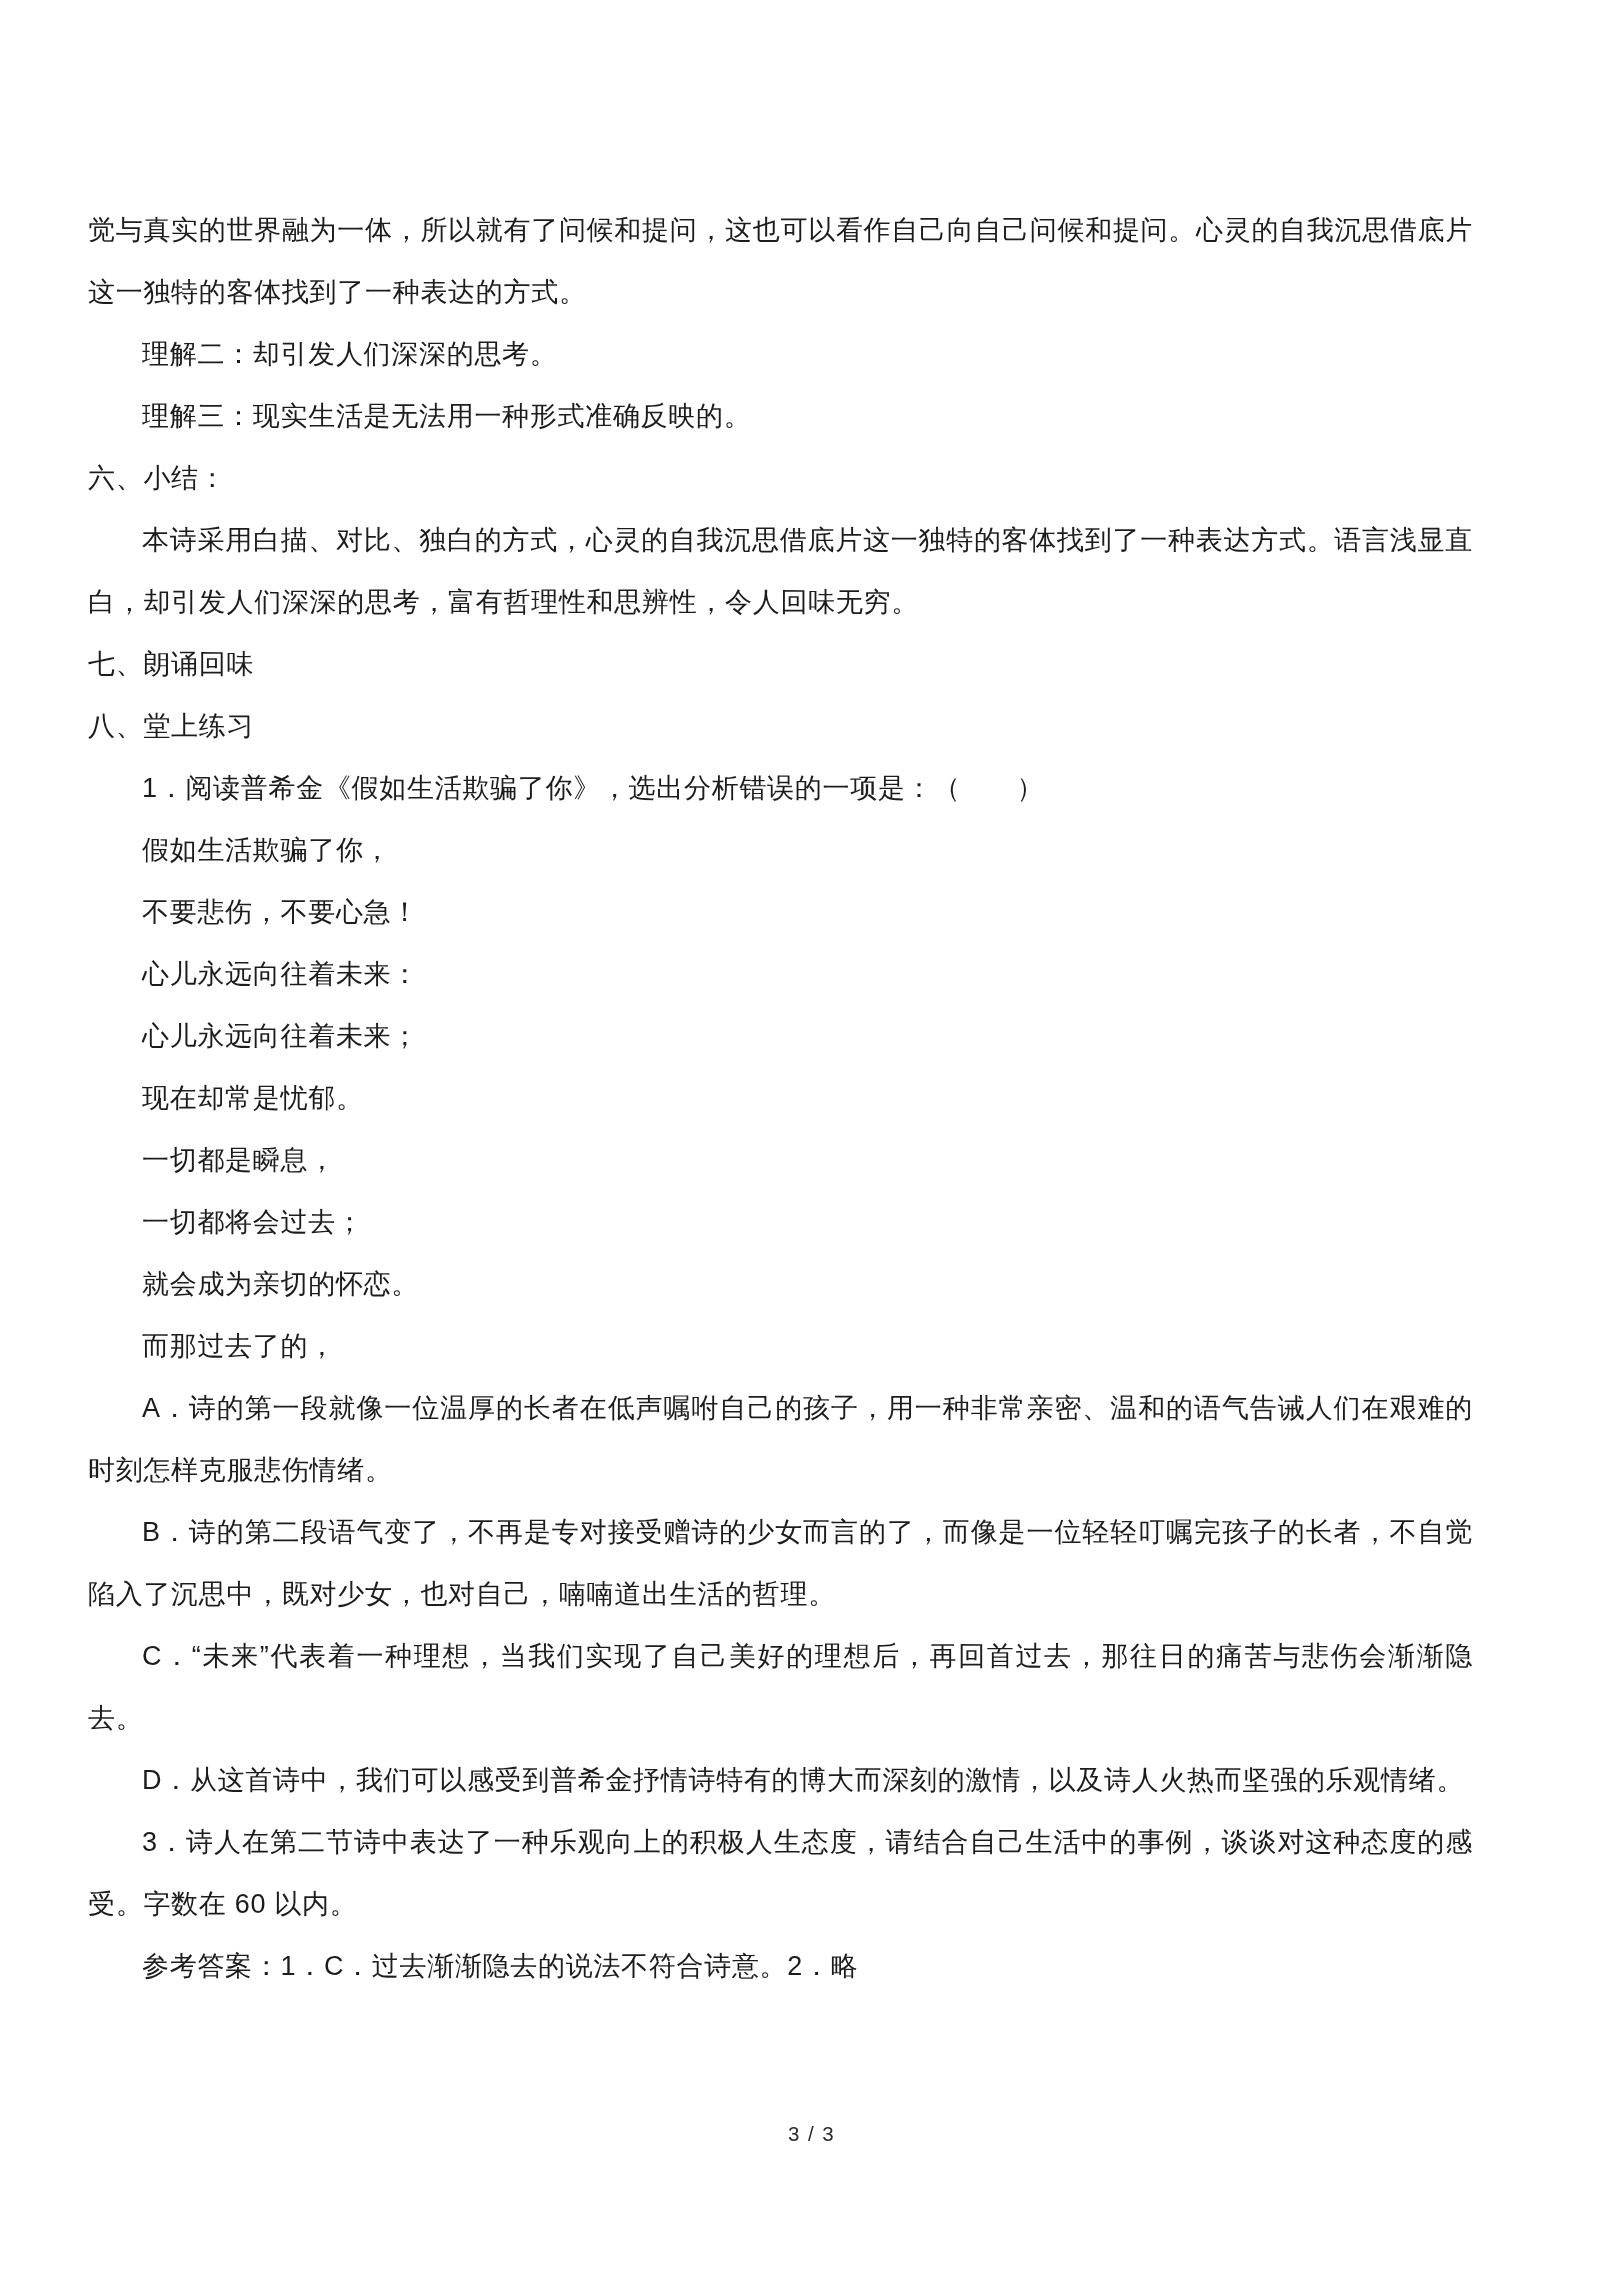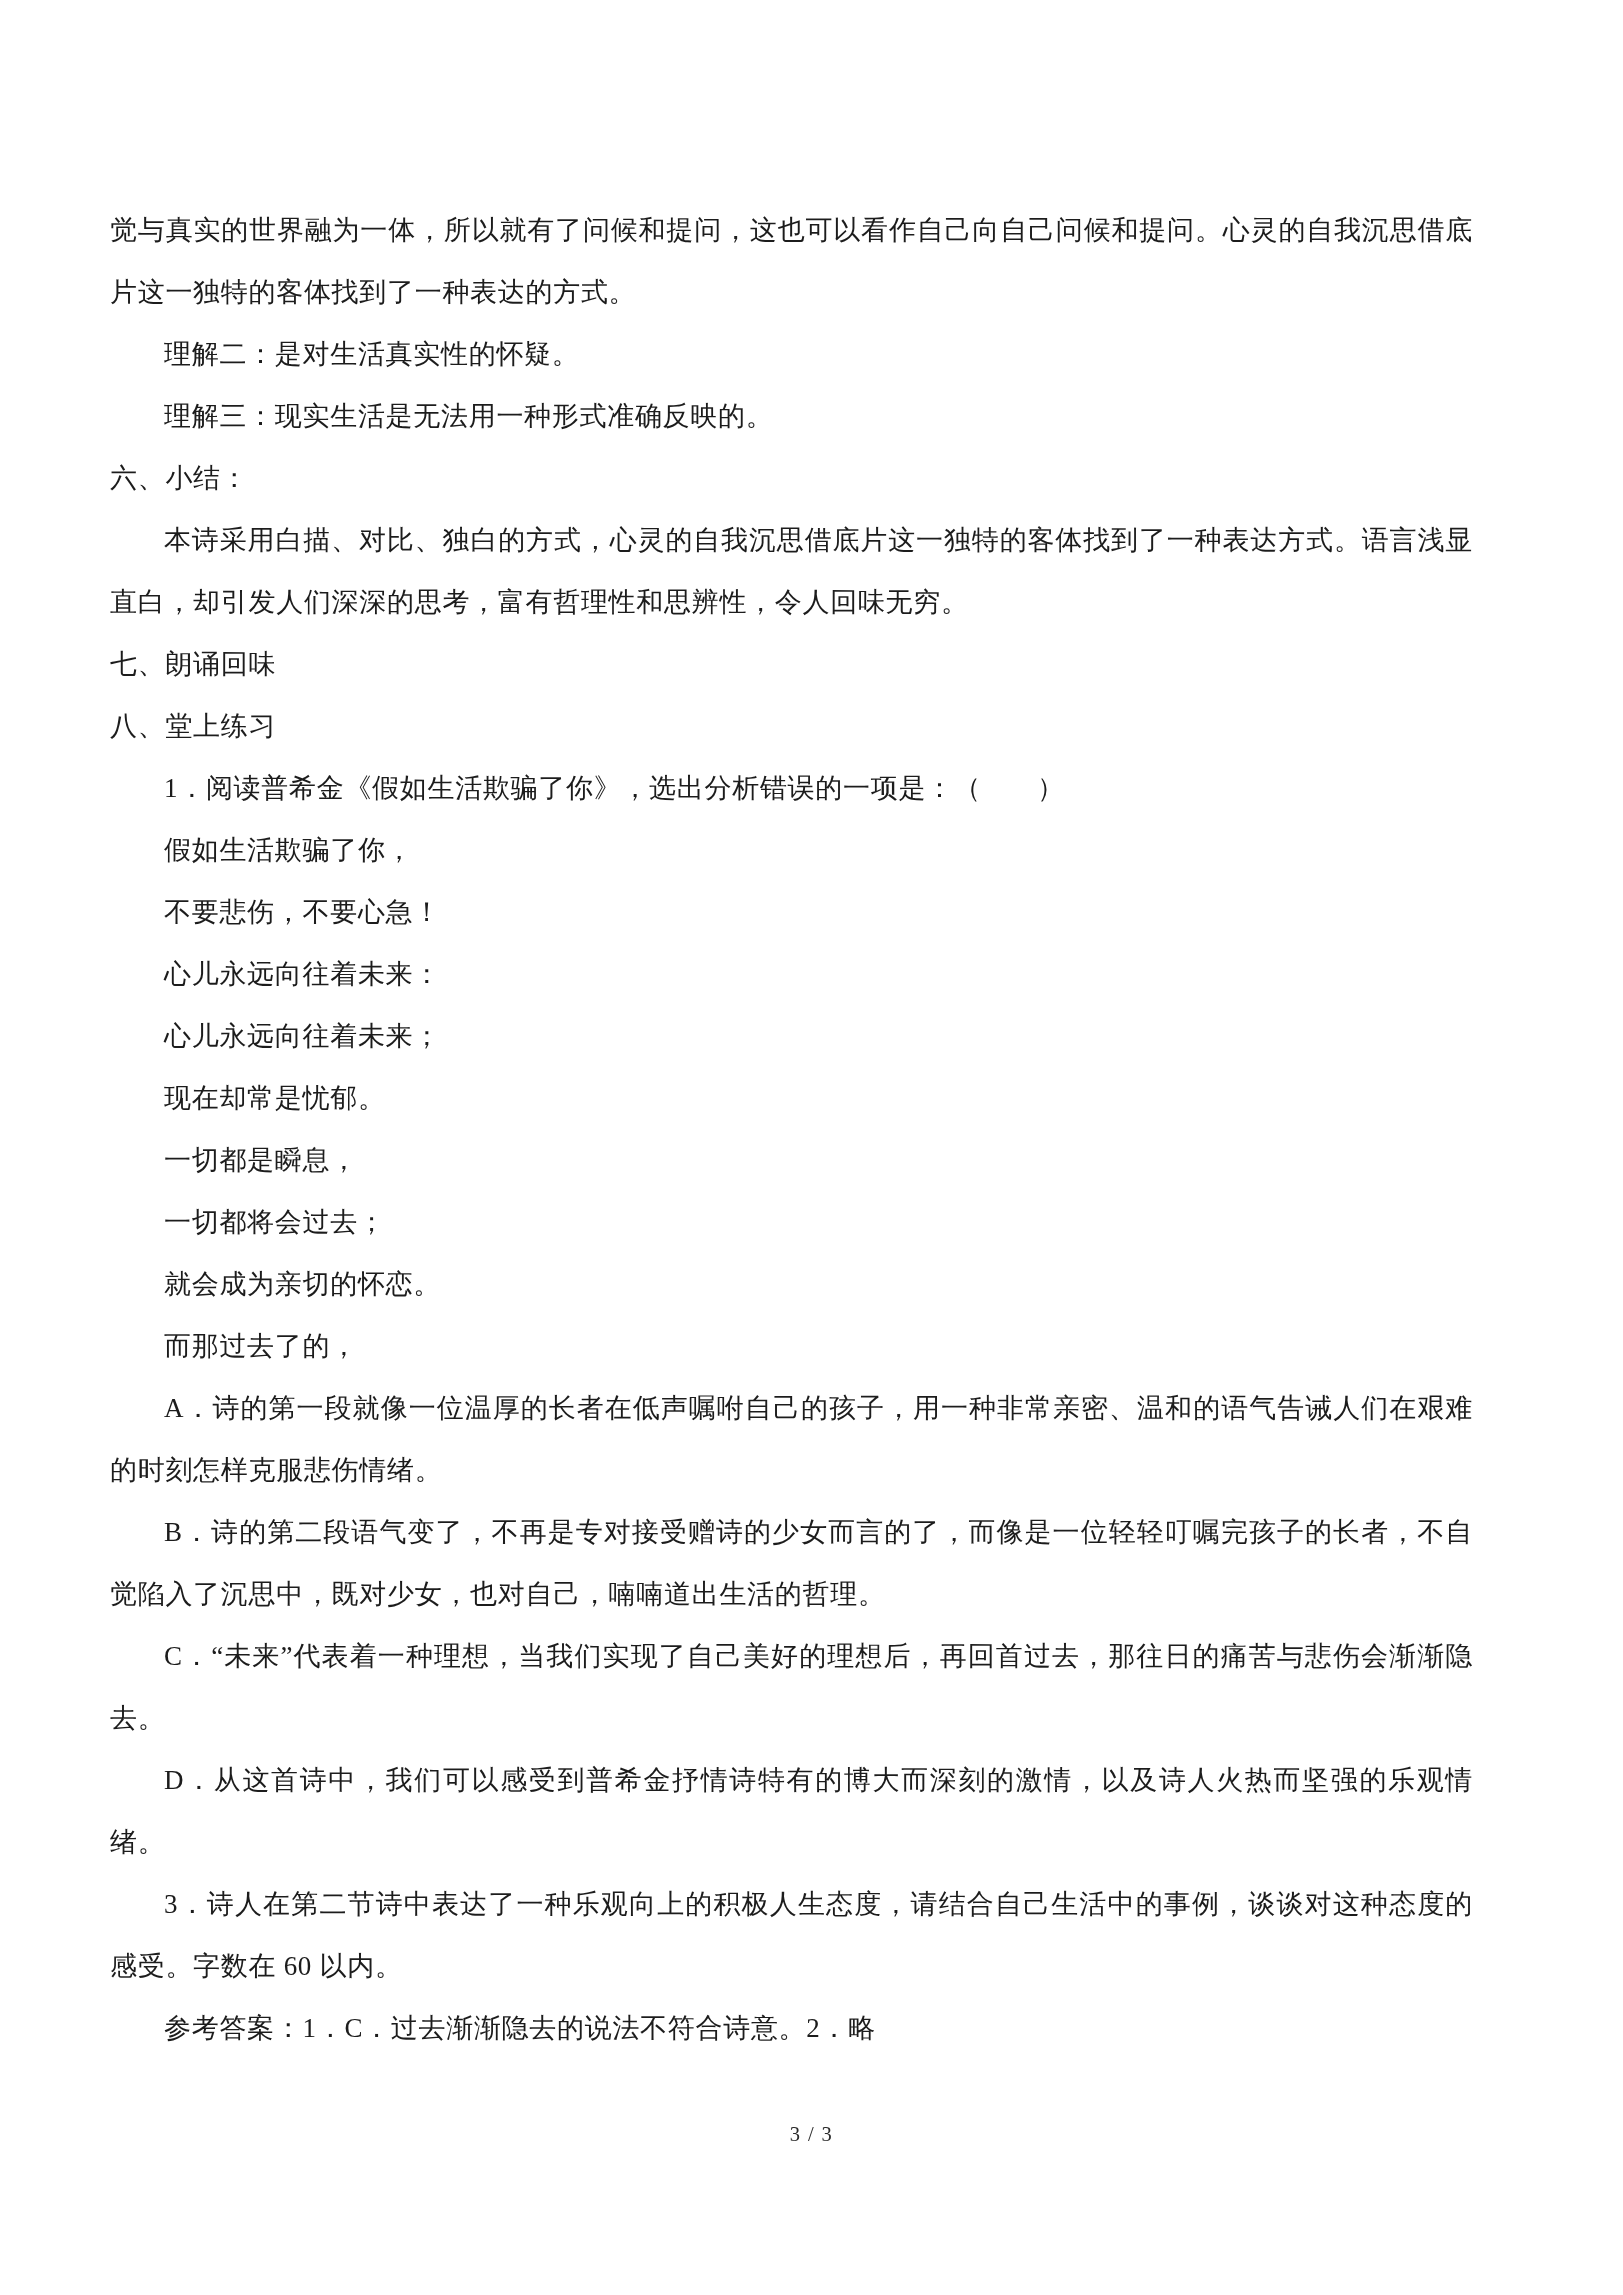--- a/index.html
+++ b/index.html
@@ -7,22 +7,22 @@
     padding: 0;
     background: #ffffff;
   }
   .page {
     position: relative;
     width: 1623px;
     height: 2295px;
     margin: 0 auto;
     background: #ffffff;
     box-sizing: border-box;
-    padding: 199px 150px 0 110px;
-    font-family: Liberation Serif, serif;
+    padding: 199px 150px 0 88px;
+    font-family: Liberation Sans, sans-serif;
     font-size: 27px;
     color: #1c1c1c;
   }
   .doc p {
     margin: 0;
     line-height: 62px;
     text-align: justify;
     letter-spacing: 0.7px;
   }
   .indent {
@@ -41,21 +41,21 @@
   }
 </style>
 </head>
 <body>
 
 <div class="page">
   <div class="doc">
 
     <p>觉与真实的世界融为一体，所以就有了问候和提问，这也可以看作自己向自己问候和提问。心灵的自我沉思借底片这一独特的客体找到了一种表达的方式。</p>
 
-    <p class="indent">理解二：是对生活真实性的怀疑。</p>
+    <p class="indent">理解二：却引发人们深深的思考。</p>
 
     <p class="indent">理解三：现实生活是无法用一种形式准确反映的。</p>
 
     <p>六、小结：</p>
 
     <p class="indent">本诗采用白描、对比、独白的方式，心灵的自我沉思借底片这一独特的客体找到了一种表达方式。语言浅显直白，却引发人们深深的思考，富有哲理性和思辨性，令人回味无穷。</p>
 
     <p>七、朗诵回味</p>
 
     <p>八、堂上练习</p>

